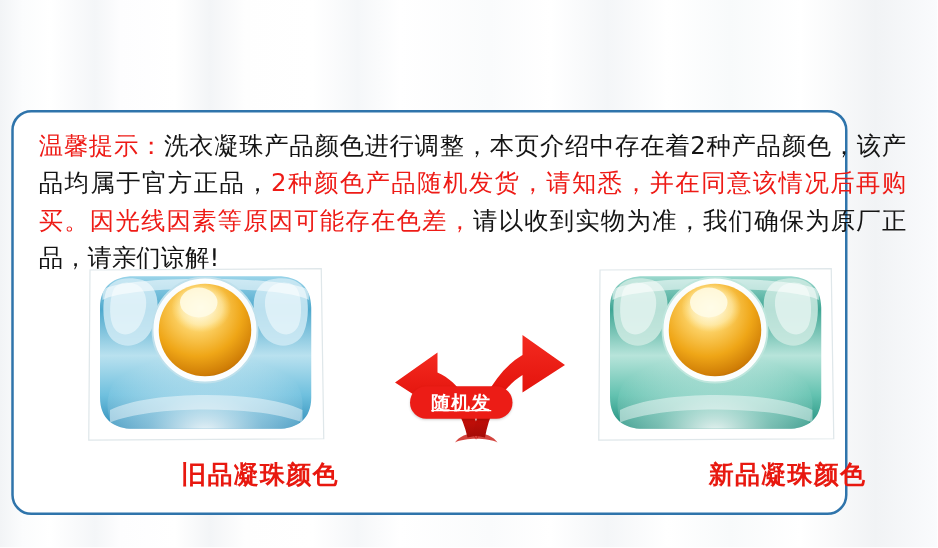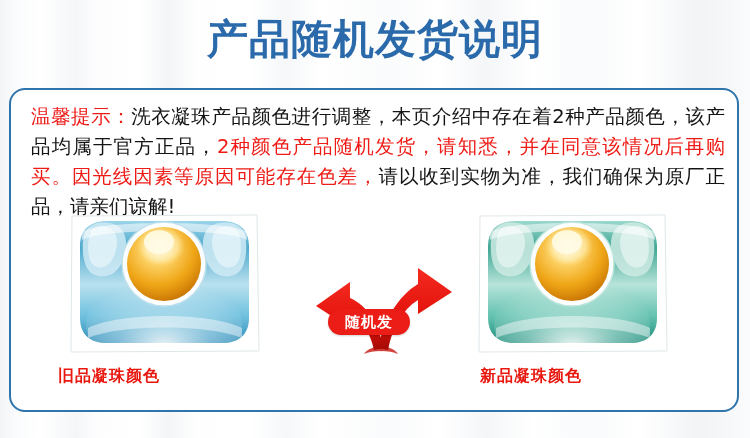--- a/index.html
+++ b/index.html
@@ -32,21 +32,21 @@
     letter-spacing:1px;
     color:#2a6aab;
     line-height:58px;
     white-space:nowrap;
   }
 
   
   .card{
     position:absolute;
     left:9px;top:88px;
-    width:730px;height:324px;
+    width:669px;height:324px;
     box-sizing:border-box;
     border:2px solid #2f74ab;
     border-radius:16px;
     background:#ffffff;
   }
 
   
   .notice{
     position:absolute;
     left:20px;top:12px;
@@ -68,22 +68,22 @@
   }
   .pod-wrap.left{left:47px;}
   .pod-wrap.right{left:455px;}
 
   .pod-svg{display:block;width:213px;height:152px;}
 
   .pod-label{
     position:absolute;
     top:276px;
     width:213px;
-    text-align:left;
-    font-size:16px;
+    text-align:right;
+    font-size:20px;
     font-weight:bold;
     color:#e8180f;
     letter-spacing:1px;
     white-space:nowrap;
   }
   .pod-label.left{left:47px;}
   .pod-label.right{left:469px;}
 
   
   .fork{
@@ -99,28 +99,28 @@
     width:82px;height:26px;
     border-radius:13px;
     background:#ec1c16;
     color:#ffffff;
     font-size:15px;
     font-weight:bold;
     line-height:26px;
     text-align:center;
     letter-spacing:1px;
     box-shadow:0 1px 2px rgba(0,0,0,.18);
+    text-decoration:underline;
   }
 </style>
 </head>
 <body>
 
 <div class="page">
 
-  <div class="title">产品随机发货说明</div>
 
   <div class="card">
 
     <div class="notice"><span class="red">温馨提示：</span><span class="blk">洗衣凝珠产品颜色进行调整，本页介绍中存在着2种产品颜色，该产品均属于官方正品，</span><span class="red">2种颜色产品随机发货，请知悉，并在同意该情况后再购买。因光线因素等原因可能存在色差，</span><span class="blk">请以收到实物为准，我们确保为原厂正品，请亲们谅解!</span></div>
 
     <div class="pod-wrap left">
       <svg class="pod-svg" viewBox="0 0 213 152" xmlns="http://www.w3.org/2000/svg">
         <defs>
           <linearGradient id="bl-body" x1="0" y1="0" x2="0" y2="1">
             <stop offset="0%" stop-color="#9ad4e9"></stop>

